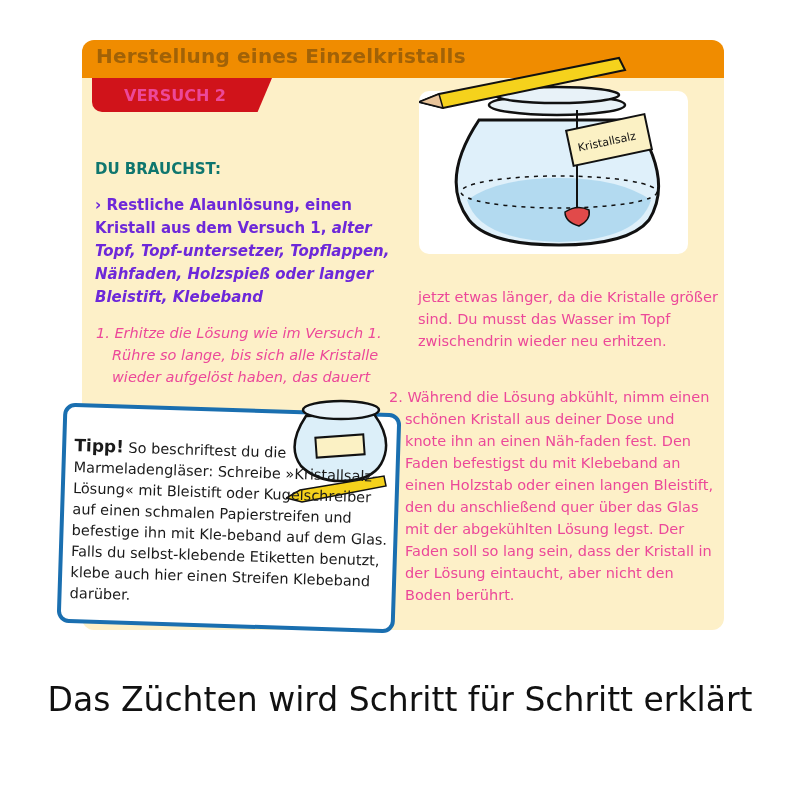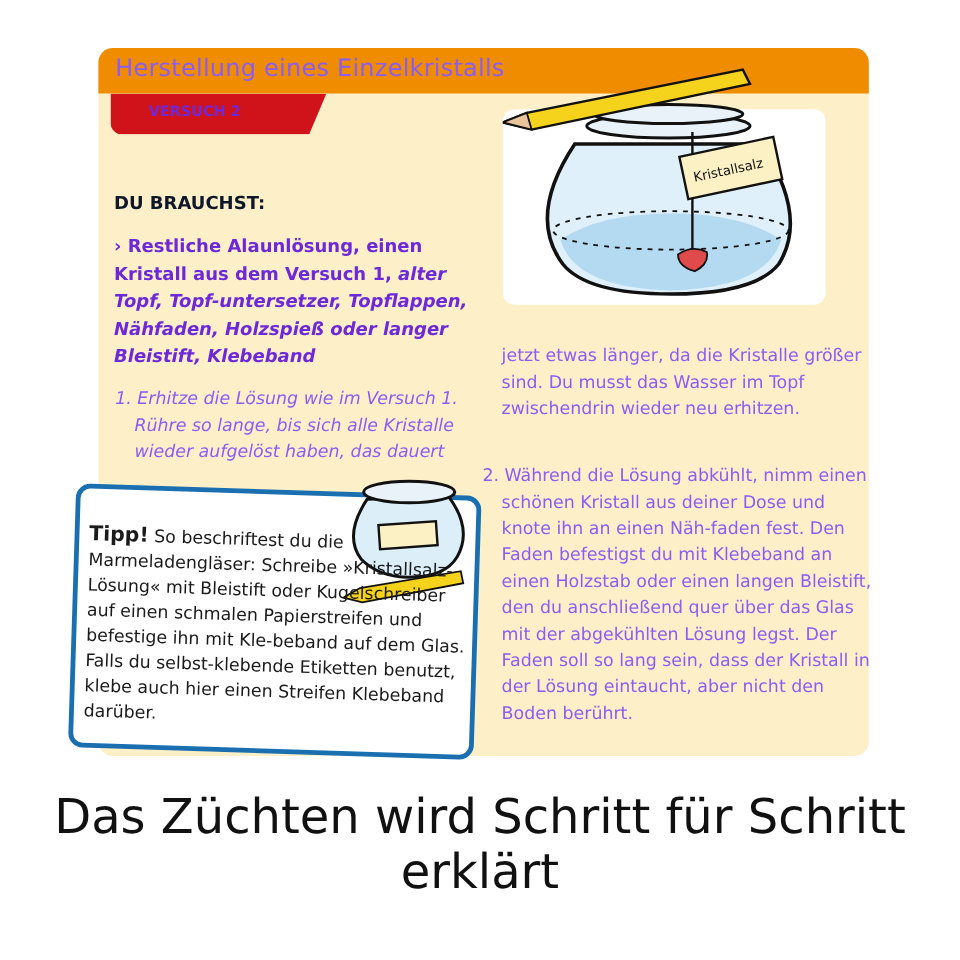--- a/index.html
+++ b/index.html
@@ -1,34 +1,34 @@
 <!DOCTYPE html>
 <html><head>
 <meta charset="utf-8">
 <style>
   html, body { margin:0; padding:0; background:#ffffff; }
   body { width:800px; height:800px; position:relative; overflow:hidden; font-family:"DejaVu Sans", sans-serif; }
   .card { position:absolute; left:82px; top:42px; width:642px; height:588px; background:#fdf0c8; border-radius:12px; }
   .header-bar { position:absolute; left:82px; top:40px; width:642px; height:38px; background:#f08c00; border-radius:12px 12px 0 0; }
-  .header-title { position:absolute; left:96px; top:44px; font-size:20px; font-weight:normal; color:#8b5cf6; letter-spacing:0.2px; }
+  .header-title { position:absolute; left:96px; top:44px; font-size:20px; font-weight:bold; color:#a16207; letter-spacing:0.2px; }
   .versuch { position:absolute; left:92px; top:78px; width:180px; height:34px; background:#d0131a; border-radius:0 0 8px 10px; clip-path:polygon(0 0,100% 0,92% 100%,0 100%); }
-  .versuch-label { position:absolute; left:124px; top:86px; font-size:12px; font-weight:bold; color:#6d28d9; }
+  .versuch-label { position:absolute; left:124px; top:86px; font-size:16px; font-weight:bold; color:#ec4899; }
   .pic-box { position:absolute; left:419px; top:91px; width:269px; height:163px; background:#ffffff; border-radius:10px; }
-  .blue-heading { position:absolute; left:95px; top:160px; font-size:15px; font-weight:bold; color:#0f172a; }
+  .blue-heading { position:absolute; left:95px; top:160px; font-size:15px; font-weight:bold; color:#0f766e; }
   .materials { position:absolute; left:95px; top:194px; width:320px; font-size:15px; font-weight:bold; color:#6d28d9; line-height:23px; }
   .materials .ital { font-style:italic; }
-  .para { position:absolute; font-size:14.5px; color:#8b5cf6; line-height:22px; }
+  .para { position:absolute; font-size:14.5px; color:#ec4899; line-height:22px; }
   .step1 { left:96px; top:322px; width:310px;font-style:italic; }
   .step1-cont { left:418px; top:286px; width:310px; }
-  .step2 { left:402px; top:386px; width:315px; }
+  .step2 { left:389px; top:386px; width:315px; }
   .hang { padding-left:16px; text-indent:-16px; }
   .tip-box { position:absolute; left:60px; top:408px; width:330px; height:212px; background:#ffffff; border:4px solid #1a6fb0; border-radius:12px; transform:rotate(1.8deg); }
   .tip-text { position:absolute; left:72px; top:440px; width:320px; font-size:14.5px; color:#1a1a1a; line-height:21px; transform:rotate(1.8deg); }
   .tip-text b { font-size:17px; }
-  .caption { position:absolute; left:0; width:800px; top:658px; text-align:center; font-size:40px; color:#111; }
+  .caption { position:absolute; left:0; width:800px; top:680px; text-align:center; font-size:33px; color:#111; }
   svg { position:absolute; }
 </style>
 </head>
 <body>
 
 <div class="card"></div>
 <div class="header-bar"></div>
 <div class="header-title">Herstellung eines Einzelkristalls</div>
 <div class="versuch"></div>
 <div class="versuch-label">VERSUCH 2</div>

